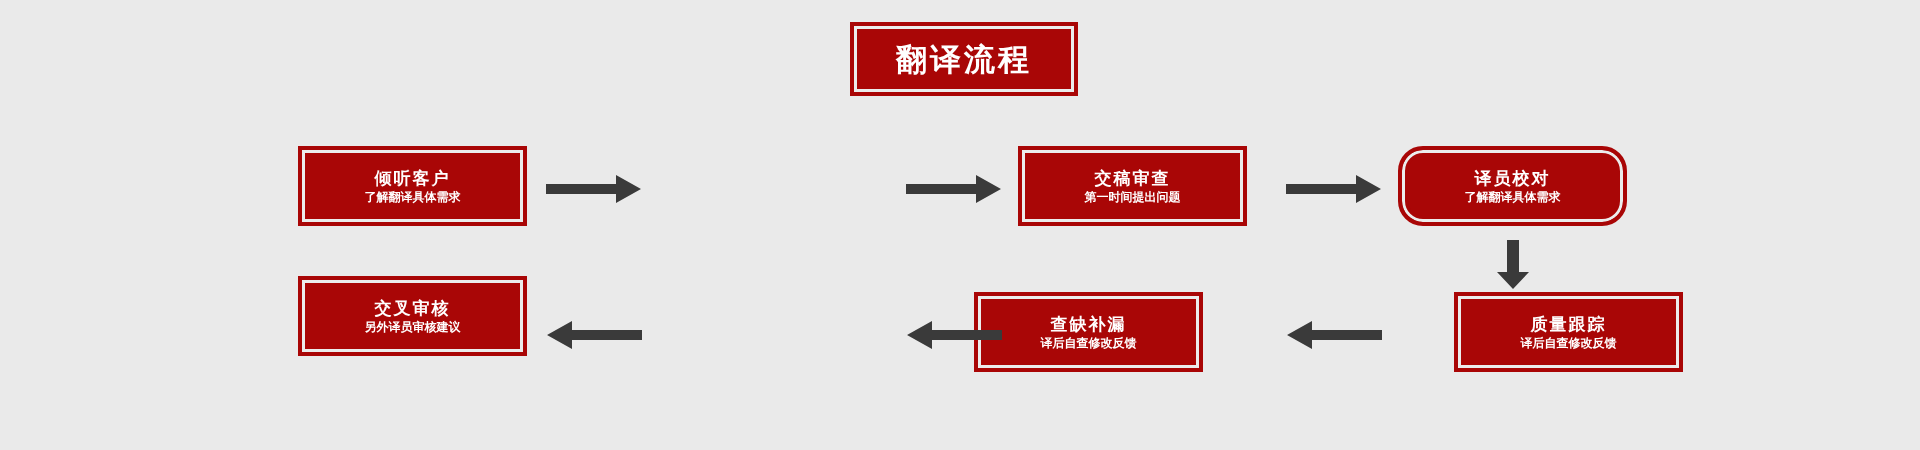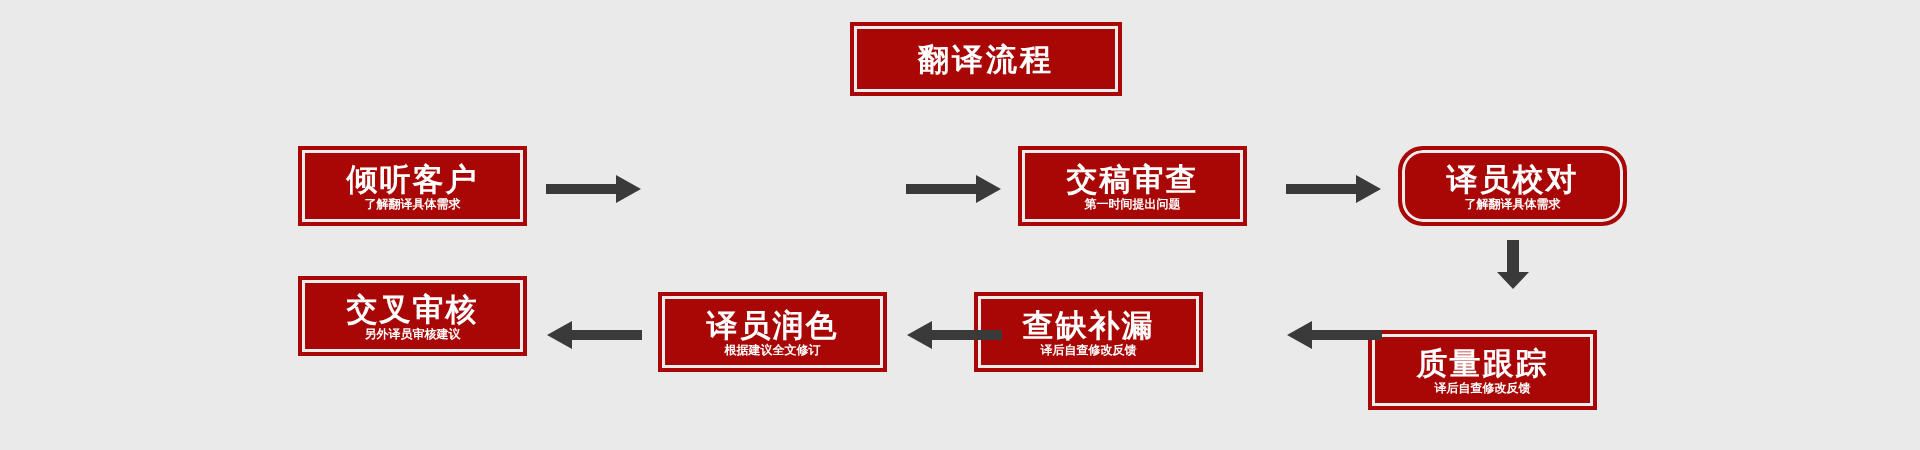--- a/index.html
+++ b/index.html
@@ -43,50 +43,50 @@
     color: #ffffff;
     font-weight: bold;
     line-height: 1.05;
     letter-spacing: 0px;
   }
 
   
   .node.header-node {
     left: 850px;
     top: 22px;
-    width: 272px;
+    width: 228px;
     height: 74px;
   }
   .node.header-node .title {
     font-size: 31px;
     letter-spacing: 3px;
   }
 
   
   .node.proc {
     width: 229px;
     height: 80px;
     padding-top: 2px;
   }
   .node.proc .title {
-    font-size: 31px;
+    font-size: 17px;
     margin-bottom: 3px;
   }
   .node.proc .sub {
     font-size: 12px;
   }
 
   
   .p1 { left: 298px;  top: 146px; }
   .p2 { left: 658px;  top: 146px; }
   .p3 { left: 1018px; top: 146px; }
   .p4 { left: 1398px; top: 146px; border-radius: 25px; }
 
   
-  .p5 { left: 1368px; top: 292px; margin-top: 38px; }
+  .p5 { left: 1454px; top: 292px; }
   .p6 { left: 974px; top: 292px; }
   .p7 { left: 658px;  top: 292px; }
   .p8 { left: 298px;  top: 276px; }
 
   
   .arrow {
     position: absolute;
   }
   .arrow svg { display: block; }
 
@@ -130,24 +130,20 @@
   <div class="node proc p5">
     <div class="title">质量跟踪</div>
     <div class="sub">译后自查修改反馈</div>
   </div>
 
   <div class="node proc p6">
     <div class="title">查缺补漏</div>
     <div class="sub">译后自查修改反馈</div>
   </div>
 
-  <div class="node proc p7">
-    <div class="title">译员润色</div>
-    <div class="sub">根据建议全文修订</div>
-  </div>
 
   <div class="node proc p8">
     <div class="title">交叉审核</div>
     <div class="sub">另外译员审核建议</div>
   </div>
 
   <div class="arrow a-r1 a1">
     <svg width="96" height="34" viewBox="0 0 96 34">
       <path d="M0 12 L70 12 L70 3 L95 17 L70 31 L70 22 L0 22 Z" fill="#3a3a3a"></path>
     </svg>

